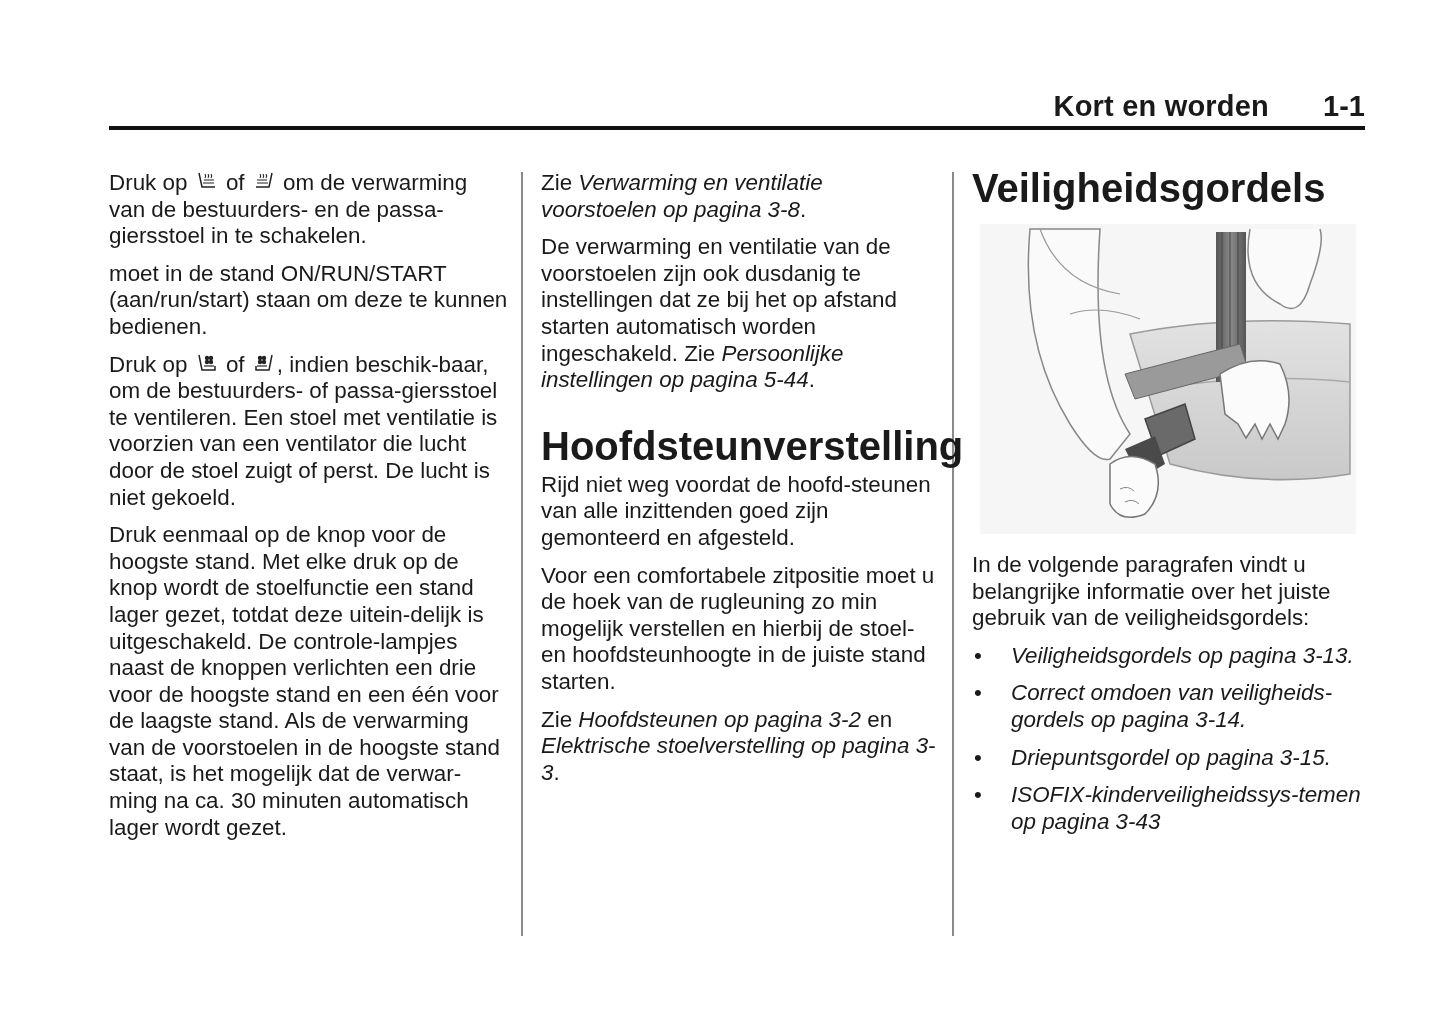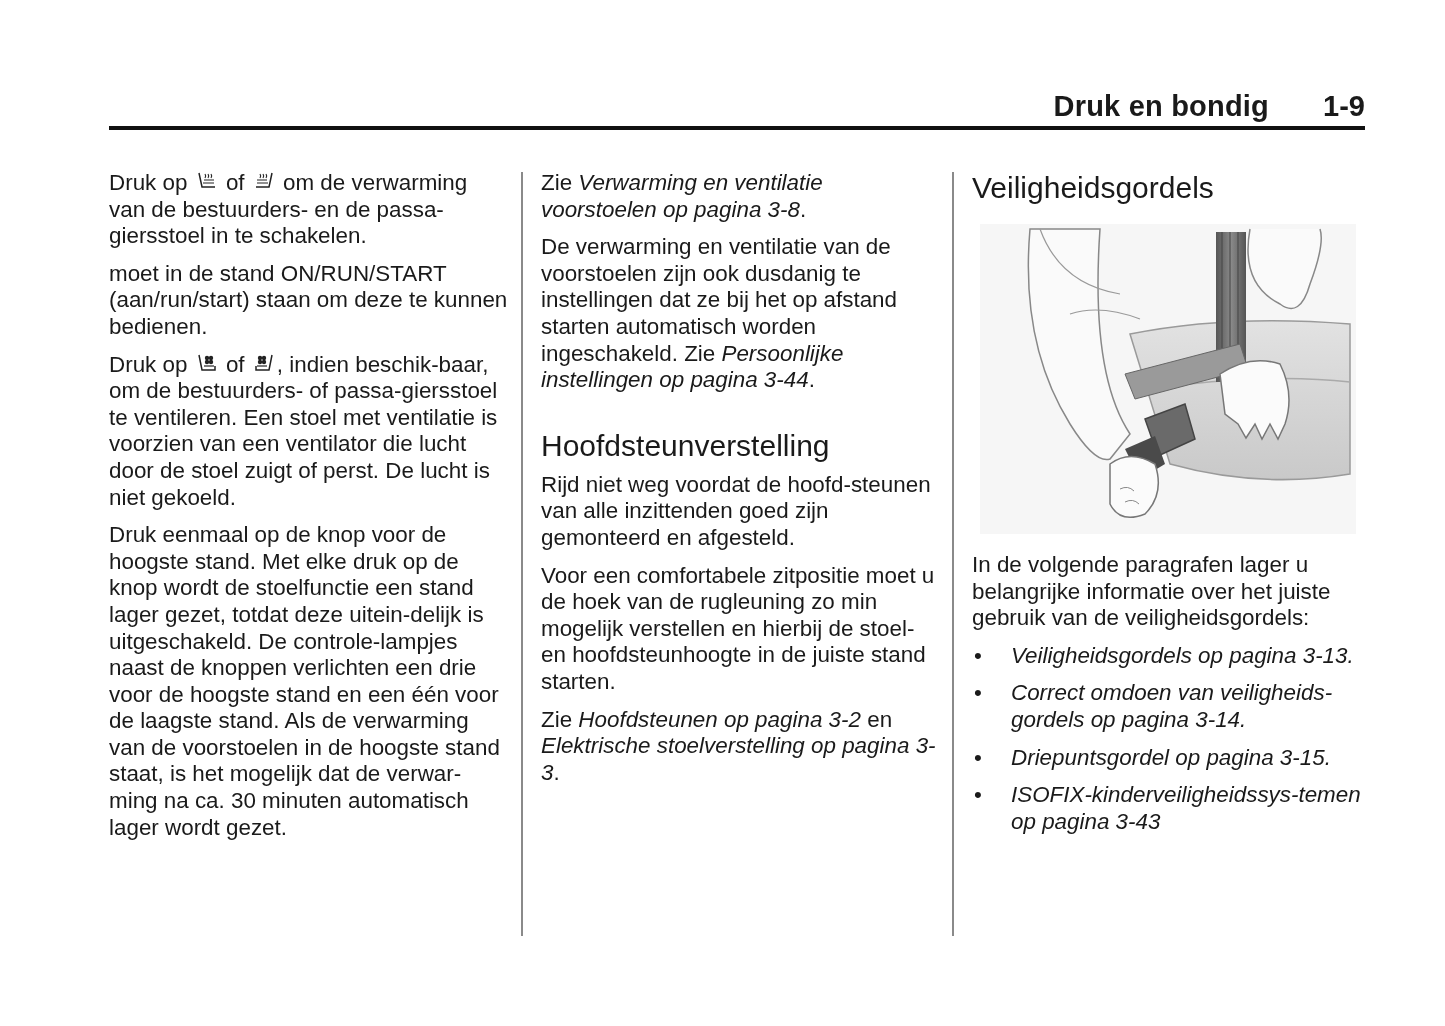--- a/index.html
+++ b/index.html
@@ -29,21 +29,21 @@
     .col p { margin: 0 0 11px 0; }
     .col1 { left: 109px; width: 400px; }
     .col2 { left: 541px; width: 400px; }
     .col3 { left: 972px; width: 395px; }
     .divider {
       position: absolute; top: 172px; height: 764px; width: 2px; background: #8a8a8a;
     }
     .div1 { left: 521px; }
     .div2 { left: 952px; }
     h2 {
-      margin: 0; font-weight: normal; font-size: 30px; line-height: 36px;
+      margin: 0; font-weight: bold; font-size: 40px; line-height: 36px;
     }
     .h2-col2 { margin: 34px 0 8px 0; }
     .h2-col3 { margin: 0 0 0 0; }
     i { }
     .icon {
       display: inline-block; vertical-align: -3px; width: 22px; height: 22px; margin: 0 2px;
     }
     .illus {
       margin: 18px 0 0 8px; width: 376px; height: 310px; position: relative;
       background: #f7f7f7;
@@ -55,22 +55,22 @@
       position: relative; padding-left: 39px; margin-bottom: 11px; font-style: italic;
     }
     ul.bullets li .dot {
       position: absolute; left: 2px; top: 0; font-style: normal;
     }
   </style>
 </head>
 <body>
 
 <div class="header">
-  <span class="header-title">Druk en bondig</span>
-  <span class="header-page">1-9</span>
+  <span class="header-title">Kort en worden</span>
+  <span class="header-page">1-1</span>
   <div class="header-rule"></div>
 </div>
 
 <div class="divider div1"></div>
 <div class="divider div2"></div>
 
 <div class="col col1">
   <p>
     <span>Druk op</span>
     <span class="icon">
@@ -125,21 +125,21 @@
   <p>Druk eenmaal op de knop voor de hoogste stand. Met elke druk op de knop wordt de stoelfunctie een stand lager gezet, totdat deze uitein-delijk is uitgeschakeld. De controle-lampjes naast de knoppen verlichten een drie voor de hoogste stand en een één voor de laagste stand. Als de verwarming van de voorstoelen in de hoogste stand staat, is het mogelijk dat de verwar-ming na ca. 30 minuten automatisch lager wordt gezet.</p>
 </div>
 
 <div class="col col2">
   <p>
     <span>Zie</span>
     <i>Verwarming en ventilatie voorstoelen op pagina 3-8</i><span>.</span>
   </p>
   <p>
     <span>De verwarming en ventilatie van de voorstoelen zijn ook dusdanig te instellingen dat ze bij het op afstand starten automatisch worden ingeschakeld. Zie</span>
-    <i>Persoonlijke instellingen op pagina 3-44</i><span>.</span>
+    <i>Persoonlijke instellingen op pagina 5-44</i><span>.</span>
   </p>
 
   <h2 class="h2-col2">Hoofdsteunverstelling</h2>
 
   <p>Rijd niet weg voordat de hoofd-steunen van alle inzittenden goed zijn gemonteerd en afgesteld.</p>
   <p>Voor een comfortabele zitpositie moet u de hoek van de rugleuning zo min mogelijk verstellen en hierbij de stoel- en hoofdsteunhoogte in de juiste stand starten.</p>
   <p>
     <span>Zie</span>
     <i>Hoofdsteunen op pagina 3-2</i>
     <span>en</span>
@@ -181,21 +181,21 @@
       <path d="M165 195 L205 180 L215 215 L178 232 Z" fill="#6a6a6a" stroke="#444" stroke-width="1.5"></path>
       <path d="M145 225 L175 212 L185 240 L160 255 Z" fill="#4a4a4a"></path>
 
       <path d="M240 150 Q270 130 300 140 Q315 170 305 200 L298 215 L290 200 L282 215 L275 200 L266 214 L258 200 L245 190 Z" fill="#fbfbfb" stroke="#777" stroke-width="1.5"></path>
 
       <path d="M130 240 Q150 225 175 240 Q185 270 165 290 Q140 300 130 280 Z" fill="#fbfbfb" stroke="#777" stroke-width="1.5"></path>
       <path d="M140 265 q8 -4 14 2 M145 278 q8 -4 14 2" fill="none" stroke="#888" stroke-width="1"></path>
     </svg>
   </div>
 
-  <p class="intro">In de volgende paragrafen lager u belangrijke informatie over het juiste gebruik van de veiligheidsgordels:</p>
+  <p class="intro">In de volgende paragrafen vindt u belangrijke informatie over het juiste gebruik van de veiligheidsgordels:</p>
 
   <ul class="bullets">
     <li>
       <span class="dot">•</span>
       <span>Veiligheidsgordels op pagina 3-13.</span>
     </li>
     <li>
       <span class="dot">•</span>
       <span>Correct omdoen van veiligheids-gordels op pagina 3-14.</span>
     </li>

